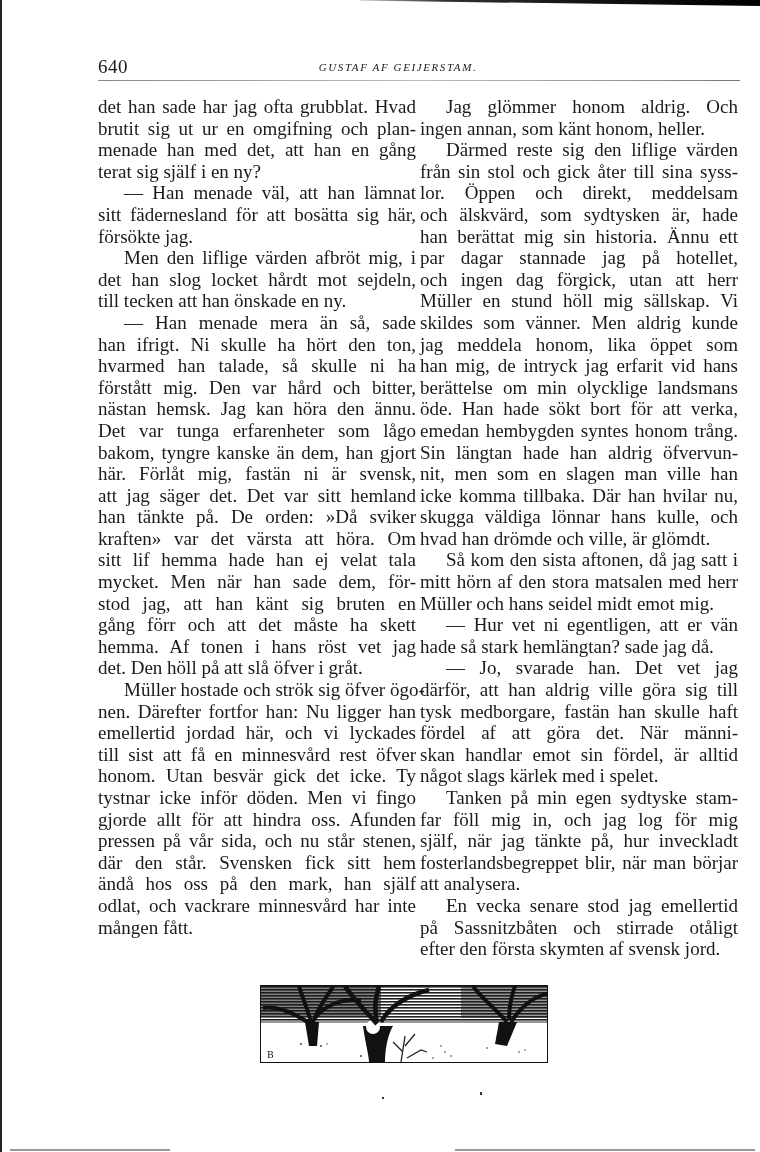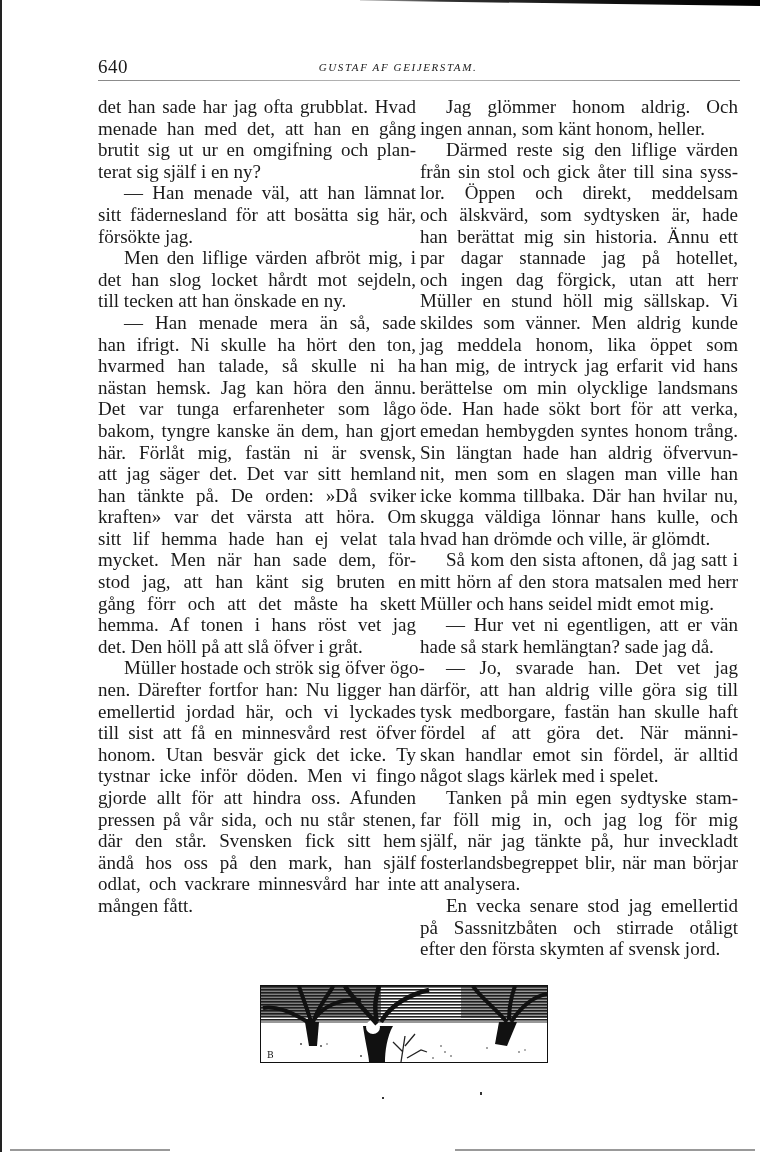--- a/index.html
+++ b/index.html
@@ -123,32 +123,33 @@
 <div class="scan-top-edge"></div>
 
 <div class="page-header">
   <span class="page-number">640</span>
   <div class="running-title">GUSTAF AF GEIJERSTAM.</div>
 </div>
 <div class="header-rule"></div>
 
 <div class="column col-left" id="col-left">
     <span class="line">det han sade har jag ofta grubblat. Hvad</span>
+    <span class="line">brutit sig ut ur en omgifning och plan-</span>
     <span class="line">menade han med det, att han en gång</span>
-    <span class="line">brutit sig ut ur en omgifning och plan-</span>
     <span class="line last">terat sig själf i en ny?</span>
     <span class="line indent">— Han menade väl, att han lämnat</span>
     <span class="line">sitt fädernesland för att bosätta sig här,</span>
     <span class="line last">försökte jag.</span>
     <span class="line indent">Men den liflige värden afbröt mig, i</span>
     <span class="line">det han slog locket hårdt mot sejdeln,</span>
     <span class="line last">till tecken att han önskade en ny.</span>
     <span class="line indent">— Han menade mera än så, sade</span>
     <span class="line">han ifrigt. Ni skulle ha hört den ton,</span>
     <span class="line">hvarmed han talade, så skulle ni ha</span>
+    <span class="line">förstått mig. Den var hård och bitter,</span>
     <span class="line">nästan hemsk. Jag kan höra den ännu.</span>
     <span class="line">Det var tunga erfarenheter som lågo</span>
     <span class="line">bakom, tyngre kanske än dem, han gjort</span>
     <span class="line">här. Förlåt mig, fastän ni är svensk,</span>
     <span class="line">att jag säger det. Det var sitt hemland</span>
     <span class="line">han tänkte på. De orden: »Då sviker</span>
     <span class="line">kraften» var det värsta att höra. Om</span>
     <span class="line">sitt lif hemma hade han ej velat tala</span>
     <span class="line">mycket. Men när han sade dem, för-</span>
     <span class="line">stod jag, att han känt sig bruten en</span>

